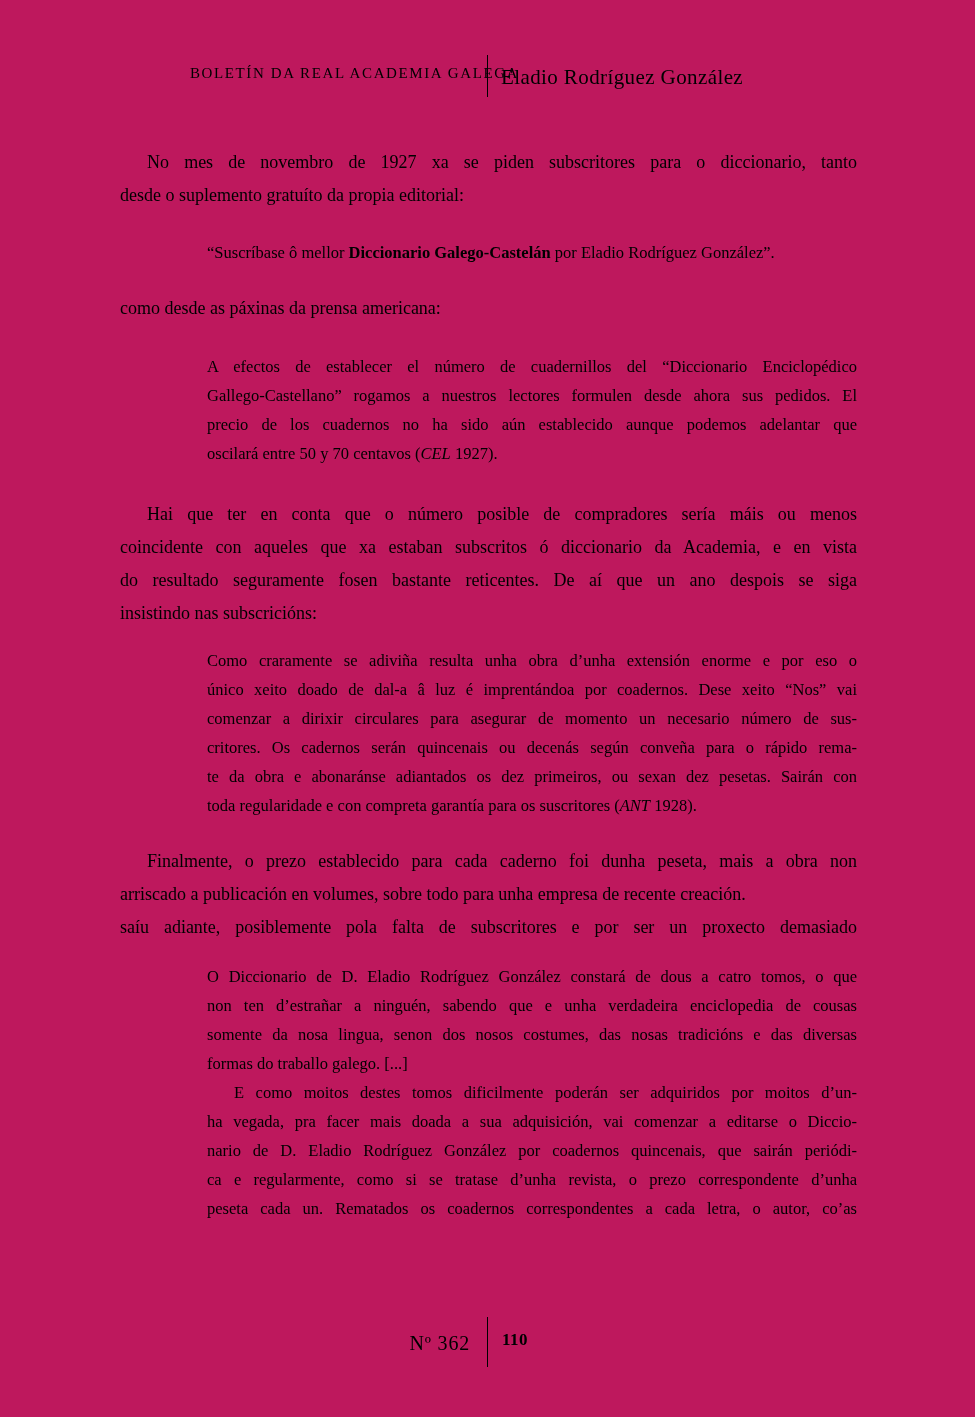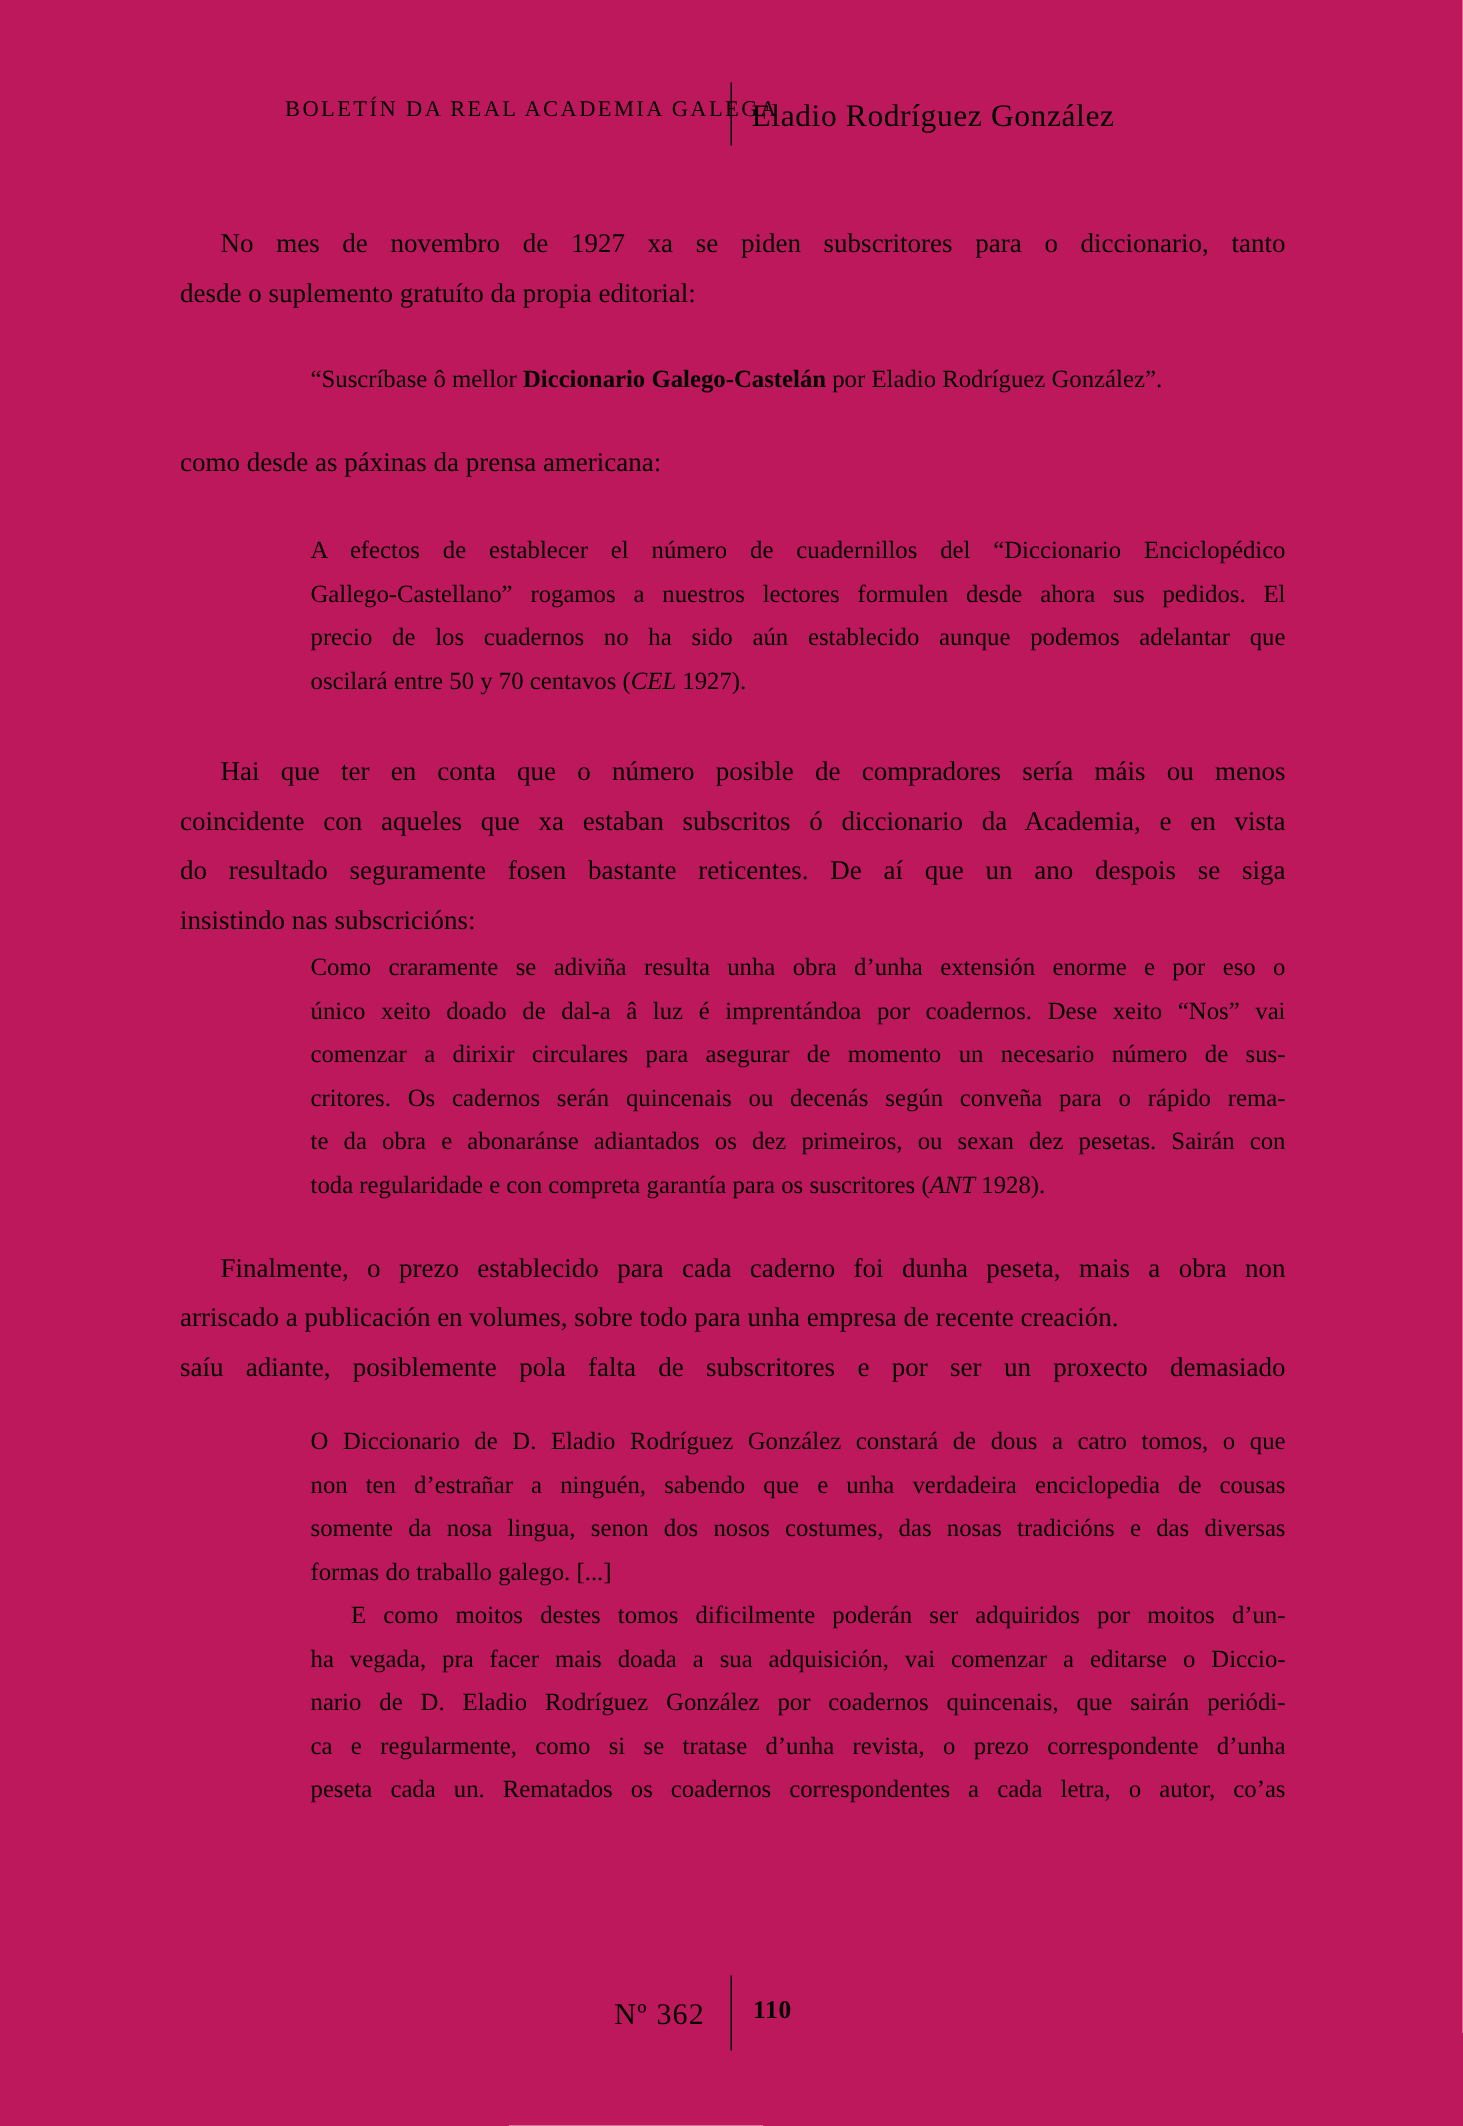--- a/index.html
+++ b/index.html
@@ -30,21 +30,21 @@
   .line.indent { text-indent: 27px; font-family: Liberation Serif, serif; }
   .quote { margin-left: 87px; font-size: 16.5px; line-height: 29px; }
   .bold { font-weight: bold; }
   .italic { font-style: italic; }
 
   
   .b2 { margin-top: 26px; }
   .b3 { margin-top: 25px; }
   .b4 { margin-top: 27px; }
   .b5 { margin-top: 30px; }
-  .b6 { }
+  .b6 { margin-top: 16px; }
   .b7 { margin-top: 25px; }
   .b8 { margin-top: 18px; }
 
   
   .page-footer { position: absolute; top: 1317px; left: 0; width: 100%; height: 50px; }
   .issue { position: absolute; right: 505px; top: 15px; font-size: 20px; letter-spacing: 0.8px; white-space: nowrap; }
   .footer-divider { position: absolute; left: 487px; top: 0; width: 1px; height: 50px; background: #000; }
   .pagenum { position: absolute; left: 502px; top: 13px; font-size: 17px; font-weight: bold; letter-spacing: 0.5px; }
 </style>
 </head>

